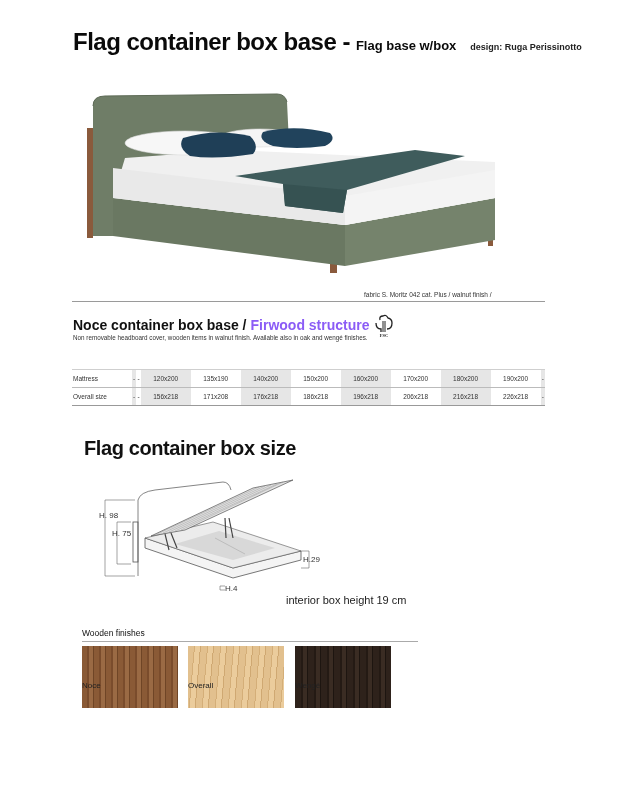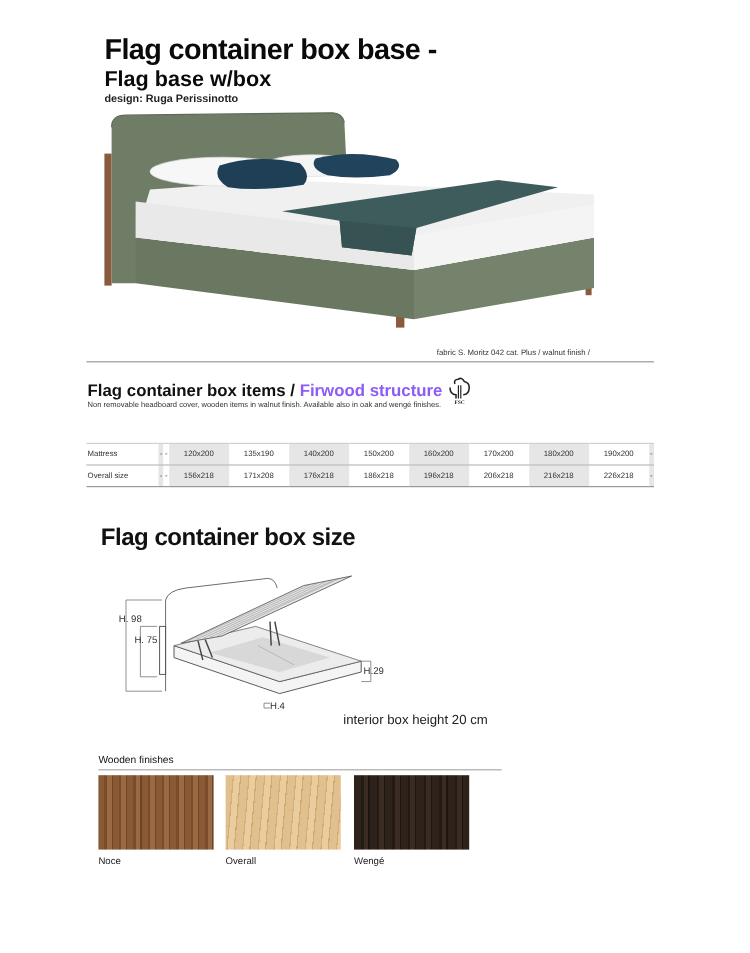--- a/index.html
+++ b/index.html
@@ -1,41 +1,41 @@
 <!DOCTYPE html>
 <html><head>
 <meta charset="utf-8">
 <style>
   * { box-sizing: border-box; margin: 0; padding: 0; }
   body { width: 625px; height: 794px; background: #ffffff; position: relative; overflow: hidden; font-family: "Liberation Sans", sans-serif; color: #111; }
   .abs { position: absolute; }
-  .title-row { left: 73px; top: 28px; white-space: nowrap; display: flex; align-items: baseline; flex-direction: column; }
+  .title-row { left: 73px; top: 28px; white-space: nowrap; display: flex; align-items: baseline; }
   .title-main { font-size: 24px; font-weight: bold; letter-spacing: -0.5px; color: #0a0a0a; }
-  .title-sub { font-size: 18px; font-weight: bold; margin-left: 6px; color: #0a0a0a; }
+  .title-sub { font-size: 13px; font-weight: bold; margin-left: 6px; color: #0a0a0a; }
   .title-design { font-size: 9px; font-weight: bold; margin-left: 14px; color: #222; text-align: center; }
   .bed { left: 85px; top: 88px; width: 412px; height: 190px; }
   .caption { left: 364px; top: 291px; font-size: 6.5px; color: #333; white-space: nowrap; }
   .hr1 { left: 72px; top: 301px; width: 473px; height: 1px; background: #9a9a9a; }
   .sec-title { left: 73px; top: 313px; font-size: 14px; font-weight: bold; white-space: nowrap; display: flex; align-items: center; }
   .sec-title .grey { color: #8b5cf6; margin-left: 4px; }
   .fsc { margin-left: 4px; width: 20px; height: 24px; }
   .desc { left: 73px; top: 334px; font-size: 6.3px; color: #333; white-space: nowrap; }
   .table { left: 72px; top: 369px; width: 473px; border-collapse: collapse; font-size: 6.5px; color: #333; }
   .table td { height: 18px; text-align: center; border-bottom: 1px solid #bbb; padding: 0; }
   .table tr:first-child td { border-top: 1px solid #cfcfcf; }
   .table tr:last-child td { border-bottom: 1px solid #999; }
   .table td.lbl { text-align: left; width: 60px; padding-left: 1px; }
   .table td.sh { background: #e6e6e6; }
   .h2 { left: 84px; top: 437px; font-size: 20px; font-weight: bold; letter-spacing: -0.4px; white-space: nowrap; }
   .diagram { left: 95px; top: 478px; width: 245px; height: 120px; }
   .interior { left: 286px; top: 594px; font-size: 11px; color: #222; white-space: nowrap; }
   .fin-title { left: 82px; top: 628px; font-size: 8.5px; font-weight: normal; white-space: nowrap; }
   .hr2 { left: 82px; top: 641px; width: 336px; height: 1px; background: #aaa; }
   .swatch { top: 646px; width: 96px; height: 62px; }
-  .sw-label { top: 713px; font-size: 8px; color: #222; white-space: nowrap; text-align: right; }
+  .sw-label { top: 681px; font-size: 8px; color: #222; white-space: nowrap; text-align: right; }
 </style>
 </head>
 <body>
 
 <div class="abs title-row">
   <span class="title-main">Flag container box base -</span>
   <span class="title-sub">Flag base w/box</span>
   <span class="title-design">design: Ruga Perissinotto</span>
 </div>
 
@@ -64,21 +64,21 @@
   <path d="M178 44 Q210 36 245 45 Q252 52 240 58 Q210 62 188 58 Q172 52 178 44 Z" fill="#21435c"></path>
 
   <polygon points="150,88 330,62 380,68 262,102 258,125 200,118 198,96" fill="#3f5c5c"></polygon>
   <polygon points="198,96 262,102 258,125 200,118" fill="#365252"></polygon>
 </svg>
 
 <div class="abs caption">fabric  S. Moritz 042 cat. Plus  / walnut finish /</div>
 <div class="abs hr1"></div>
 
 <div class="abs sec-title">
-  <span>Flag container box items /</span>
+  <span>Noce container box base /</span>
   <span class="grey">Firwood structure</span>
   <svg class="fsc" viewBox="0 0 20 24">
     <path d="M2 10 Q2 16 7 16 L7 19 M13 16 Q18 16 18 10 Q18 6 14 5 Q12 1 9 3 Q5 3 6 7" fill="none" stroke="#222" stroke-width="1.3"></path>
     <path d="M9 8 L9 19 M11 8 L11 19" stroke="#222" stroke-width="1"></path>
     <text x="10" y="23.5" font-size="4.5" text-anchor="middle" font-family="'Liberation Serif', serif" font-weight="bold" fill="#222">FSC</text>
   </svg>
 </div>
 <div class="abs desc">Non removable headboard cover, wooden items in walnut finish. Available also in oak and wengé finishes.</div>
 
 <table class="abs table">
@@ -143,21 +143,21 @@
   <polyline points="40,22 10,22 10,98 40,98" fill="none" stroke="#666" stroke-width="0.6"></polyline>
   <polyline points="36,44 22,44 22,86 36,86" fill="none" stroke="#666" stroke-width="0.6"></polyline>
   <polyline points="206,73 214,73 214,90 206,90" fill="none" stroke="#666" stroke-width="0.6"></polyline>
   <polyline points="130,108 125,108 125,112 130,112" fill="none" stroke="#666" stroke-width="0.6"></polyline>
   <text x="4" y="40" font-size="8" fill="#333">H. 98</text>
   <text x="17" y="58" font-size="8" fill="#333">H. 75</text>
   <text x="208" y="84" font-size="8" fill="#333">H.29</text>
   <text x="130" y="113" font-size="8" fill="#333">H.4</text>
 </svg>
 
-<div class="abs interior">interior box height 20 cm</div>
+<div class="abs interior">interior box height 19 cm</div>
 
 <div class="abs fin-title">Wooden finishes</div>
 <div class="abs hr2"></div>
 
 <div class="abs swatch" style="left:82px;background:repeating-linear-gradient(90deg,#8a5a36 0 5px,#7a4c2c 5px 7px,#9a6a44 7px 11px,#6f4526 11px 12px);"></div>
 <div class="abs swatch" style="left:188px;background:repeating-linear-gradient(95deg,#e2c08e 0 6px,#d4ae78 6px 7px,#ebcc9c 7px 12px,#cfa872 12px 13px);"></div>
 <div class="abs swatch" style="left:295px;background:repeating-linear-gradient(90deg,#2e221b 0 6px,#241a14 6px 8px,#3a2c23 8px 12px,#1d1510 12px 13px);"></div>
 
 <div class="abs sw-label" style="left:82px;">Noce</div>
 <div class="abs sw-label" style="left:188px;">Overall</div>

